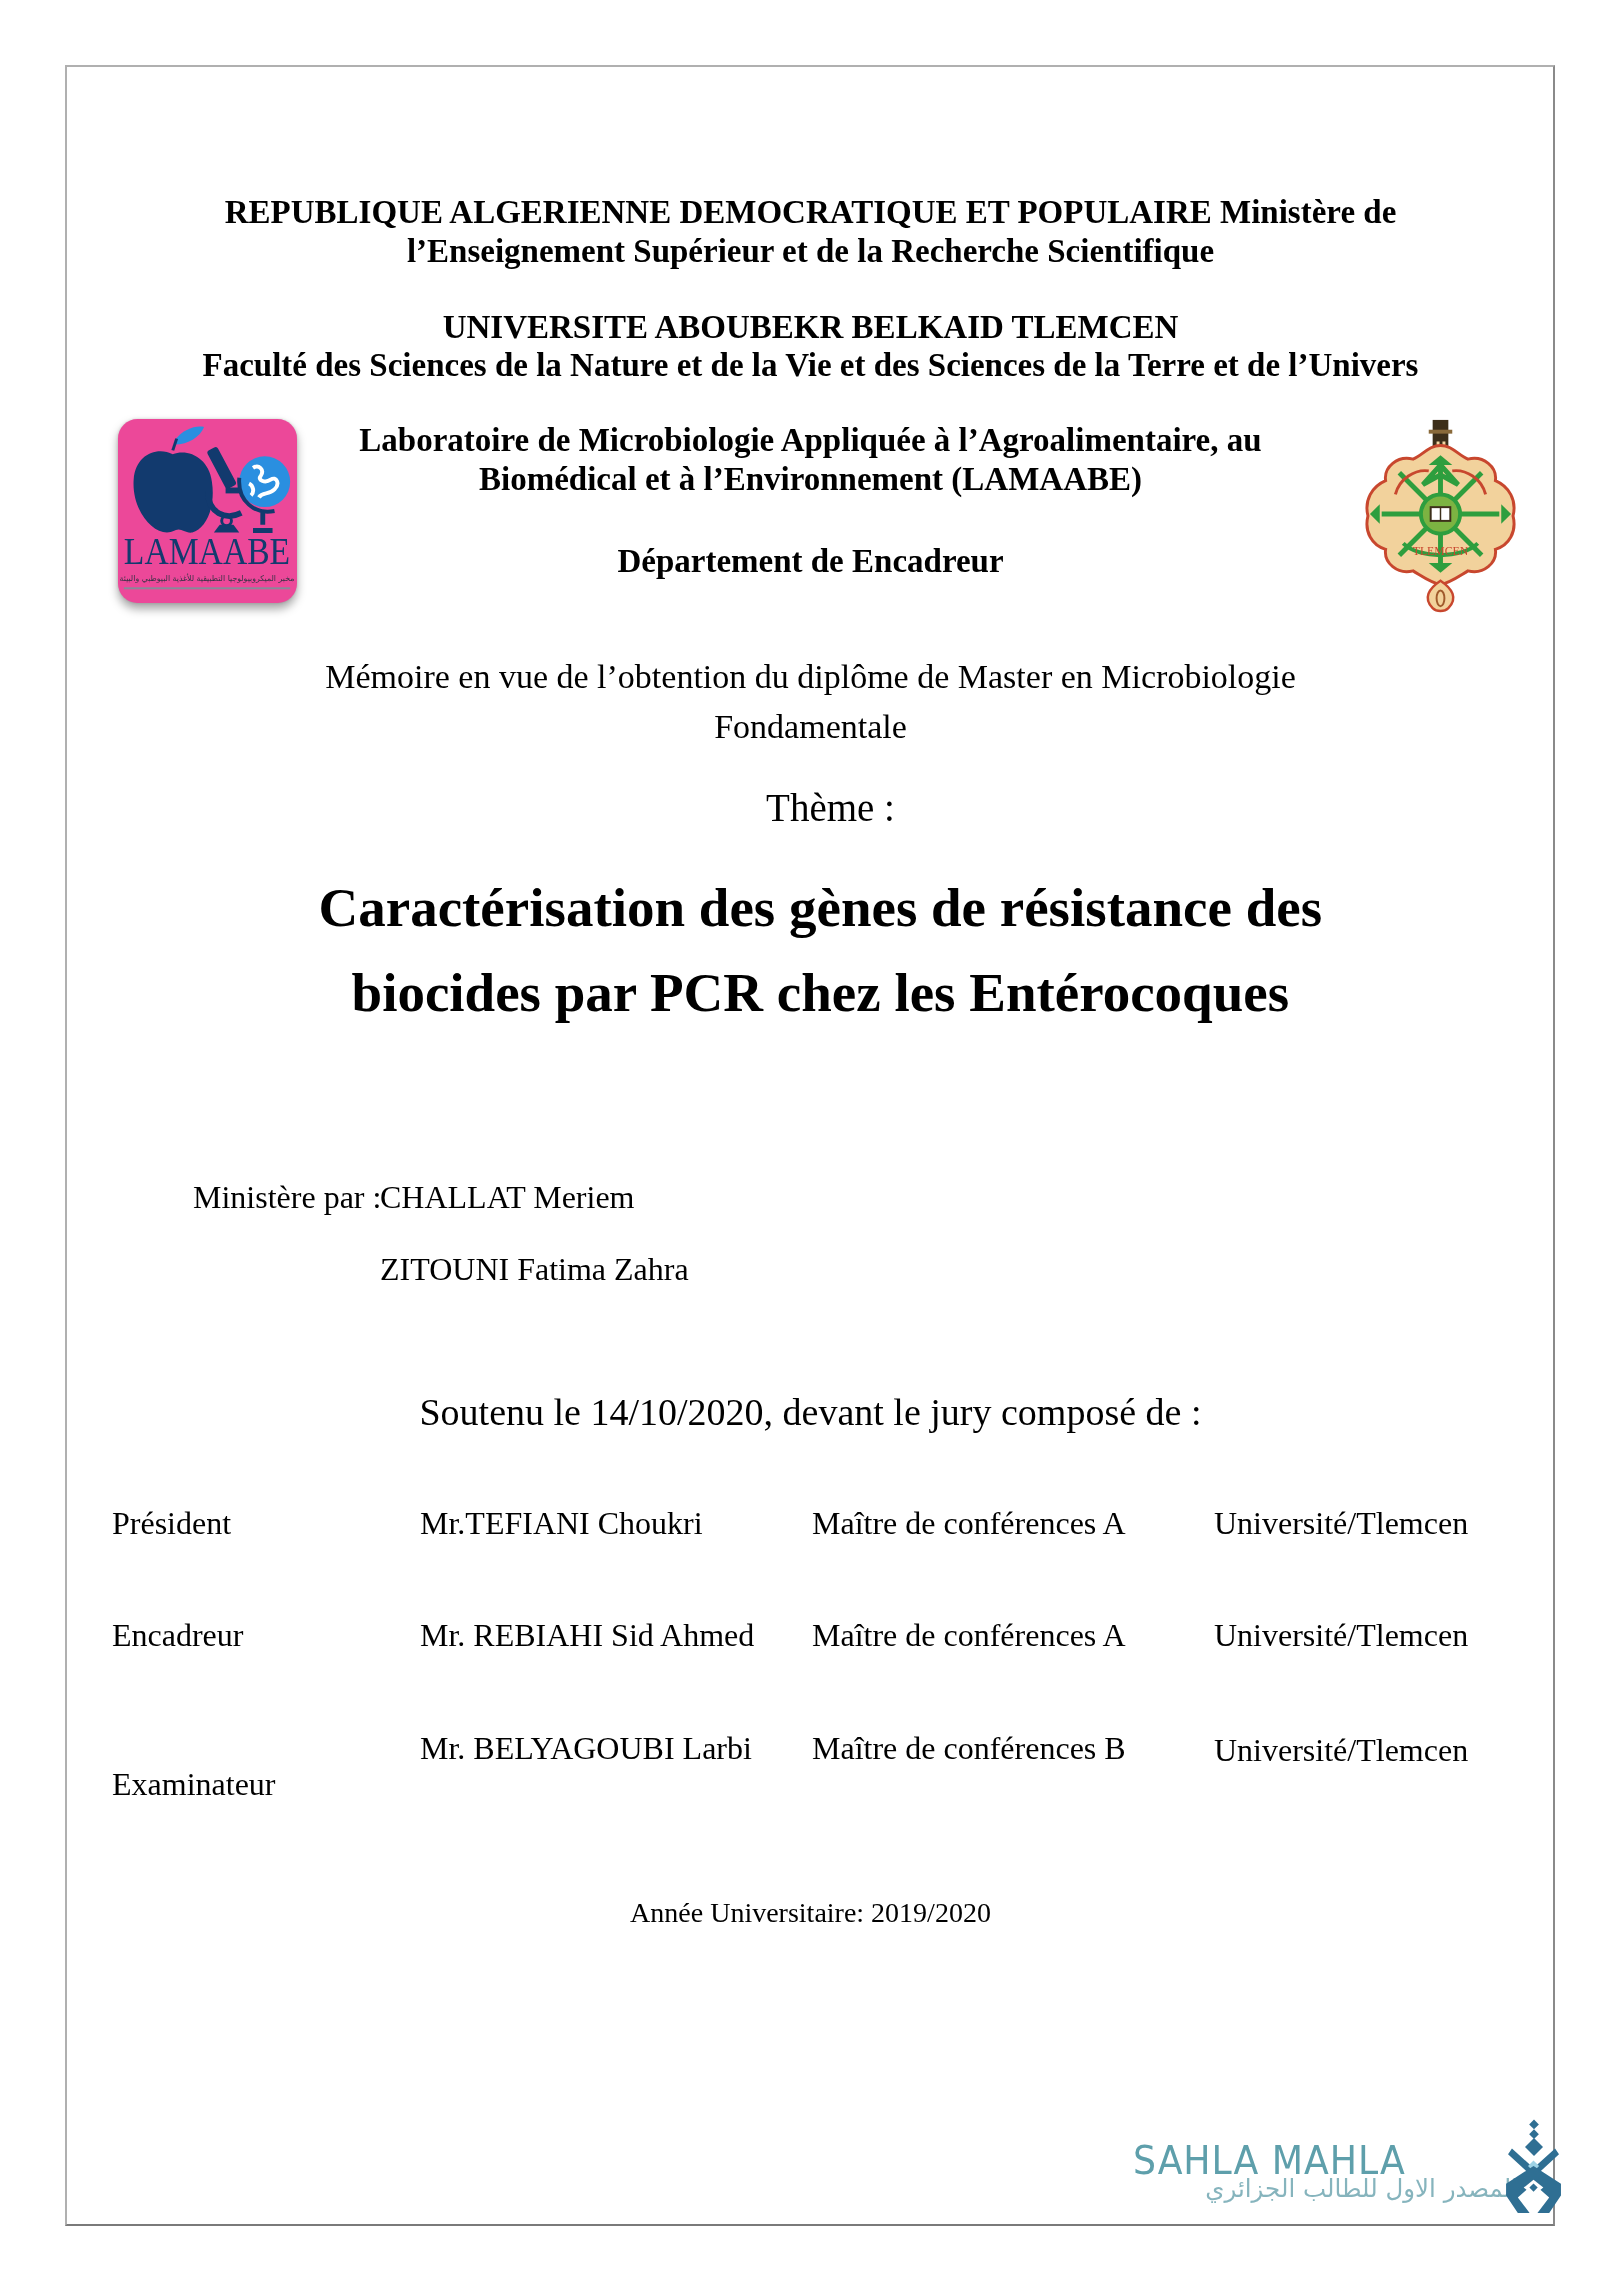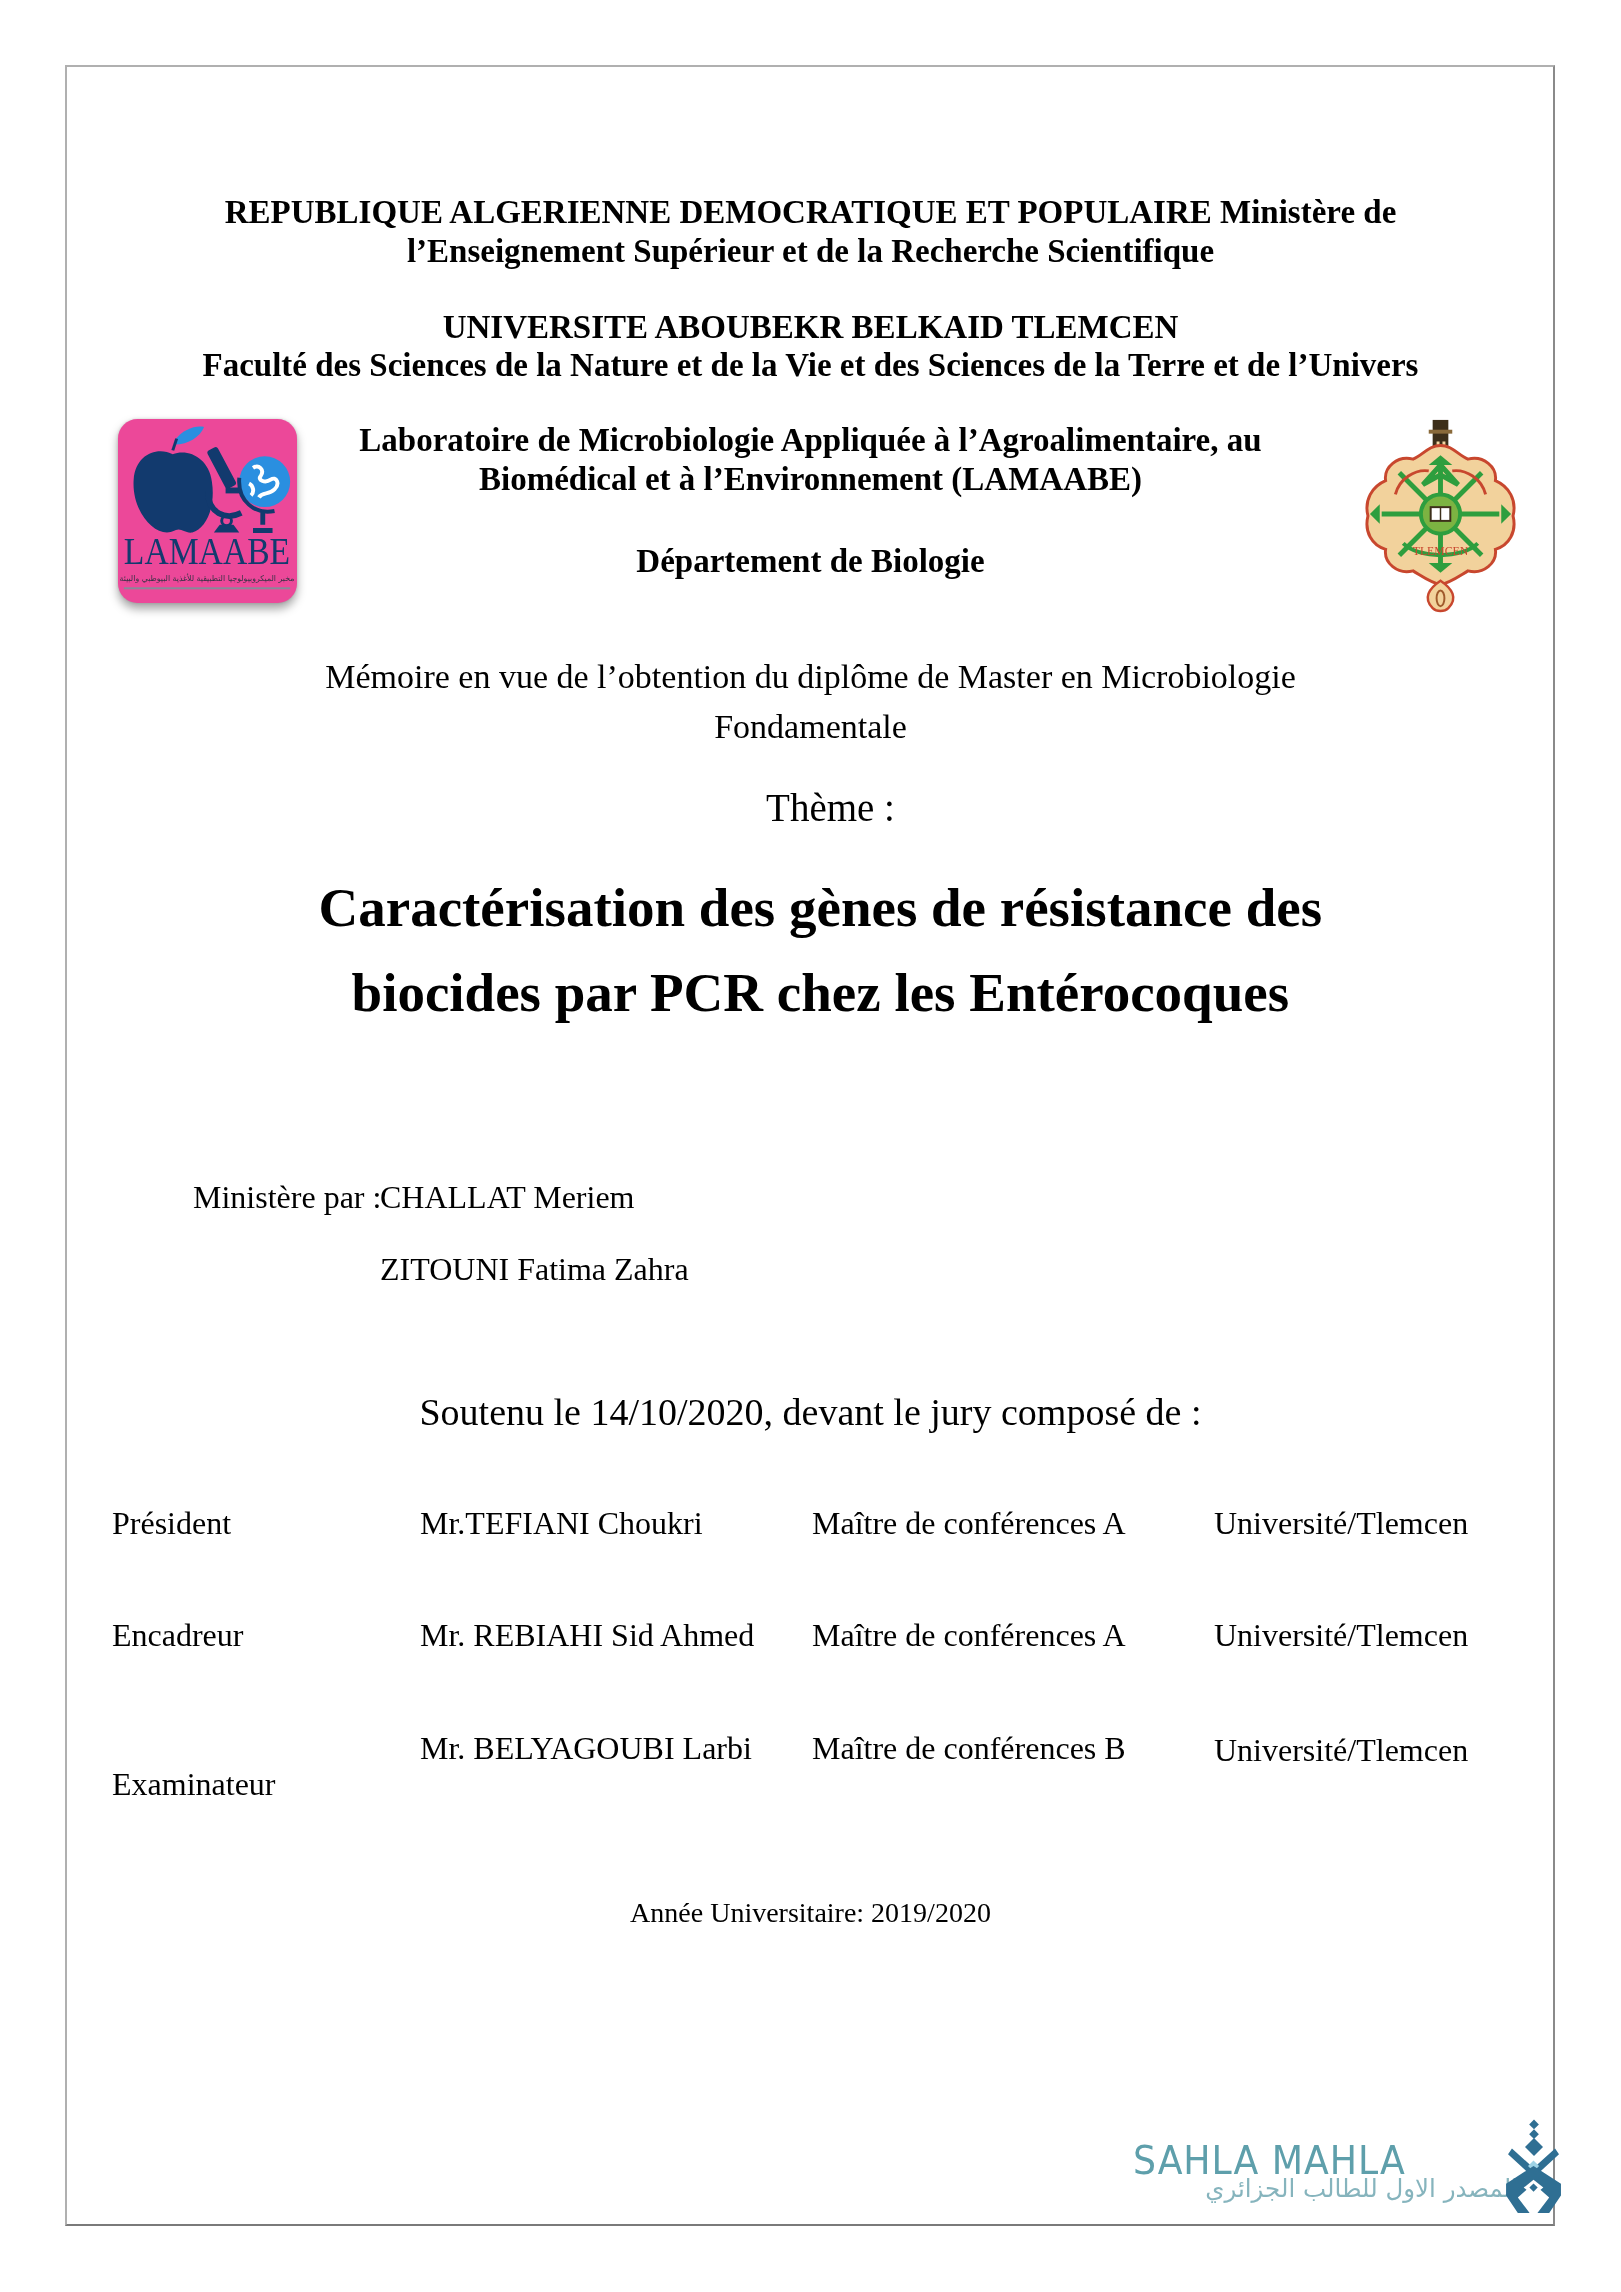--- a/index.html
+++ b/index.html
@@ -23,21 +23,21 @@
 <body>
 
 <div class="frame"></div>
 
 <div class="line hdr" style="top:196px;">REPUBLIQUE ALGERIENNE DEMOCRATIQUE ET POPULAIRE Ministère de</div>
 <div class="line hdr" style="top:235px;">l’Enseignement Supérieur et de la Recherche Scientifique</div>
 <div class="line hdr" style="top:311px;">UNIVERSITE ABOUBEKR BELKAID TLEMCEN</div>
 <div class="line hdr" style="top:349px;">Faculté des Sciences de la Nature et de la Vie et des Sciences de la Terre et de l’Univers</div>
 <div class="line hdr" style="top:424px;">Laboratoire de Microbiologie Appliquée à l’Agroalimentaire, au</div>
 <div class="line hdr" style="top:463px;">Biomédical et à l’Environnement (LAMAABE)</div>
-<div class="line hdr" style="top:545px;">Département de Biologie</div>
+<div class="line hdr" style="top:545px;">Département de Encadreur</div>
 
 <div class="logo-lamaabe">
   <svg width="179" height="184" viewBox="0 0 183 188">
 
     <path d="M58 22 C66 10, 80 6, 88 8 C84 18, 72 26, 58 26 Z" fill="#2a8fe0"></path>
     <path d="M56 32 L60 20" stroke="#123a6e" stroke-width="3"></path>
 
     <path d="M56 36 C40 28, 18 36, 16 62 C14 92, 34 116, 50 116 C56 116, 58 113, 62 113 C66 113, 70 117, 76 116 C90 112, 100 90, 96 64 C93 40, 72 30, 56 36 Z" fill="#123a6e"></path>
 
     <rect x="100" y="28" width="12" height="44" rx="3" transform="rotate(-28 106 50)" fill="#123a6e"></rect>

